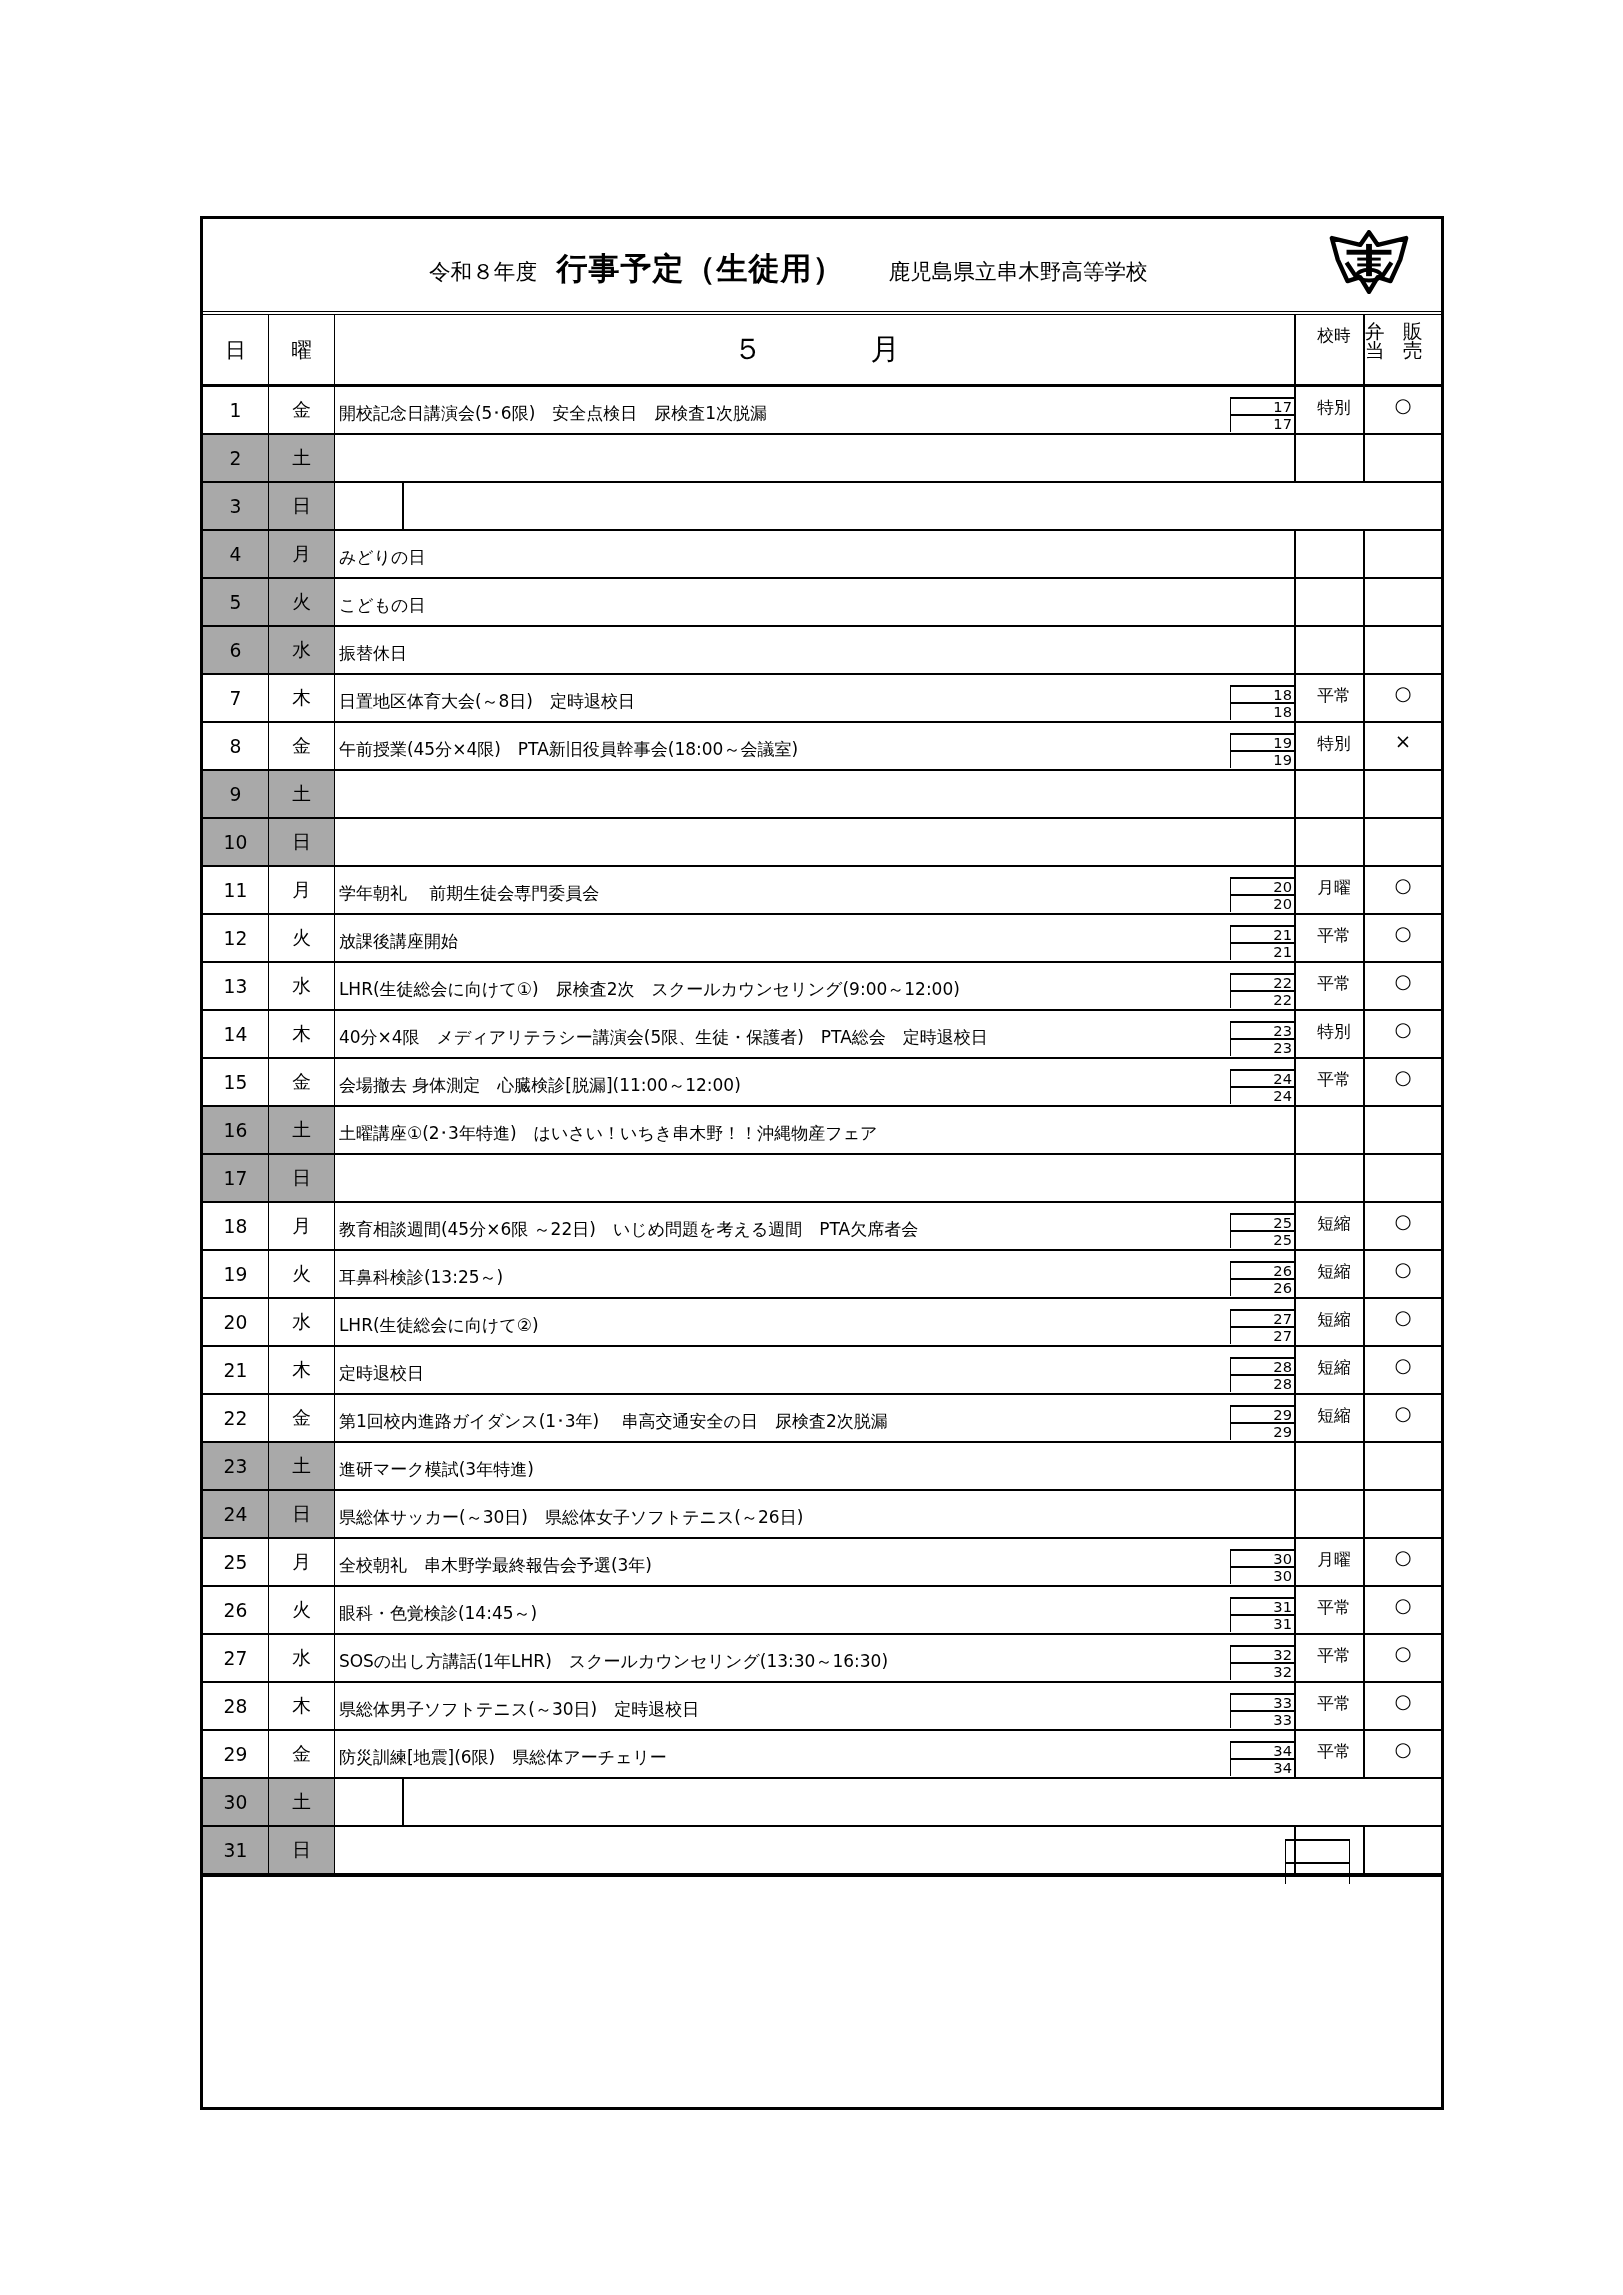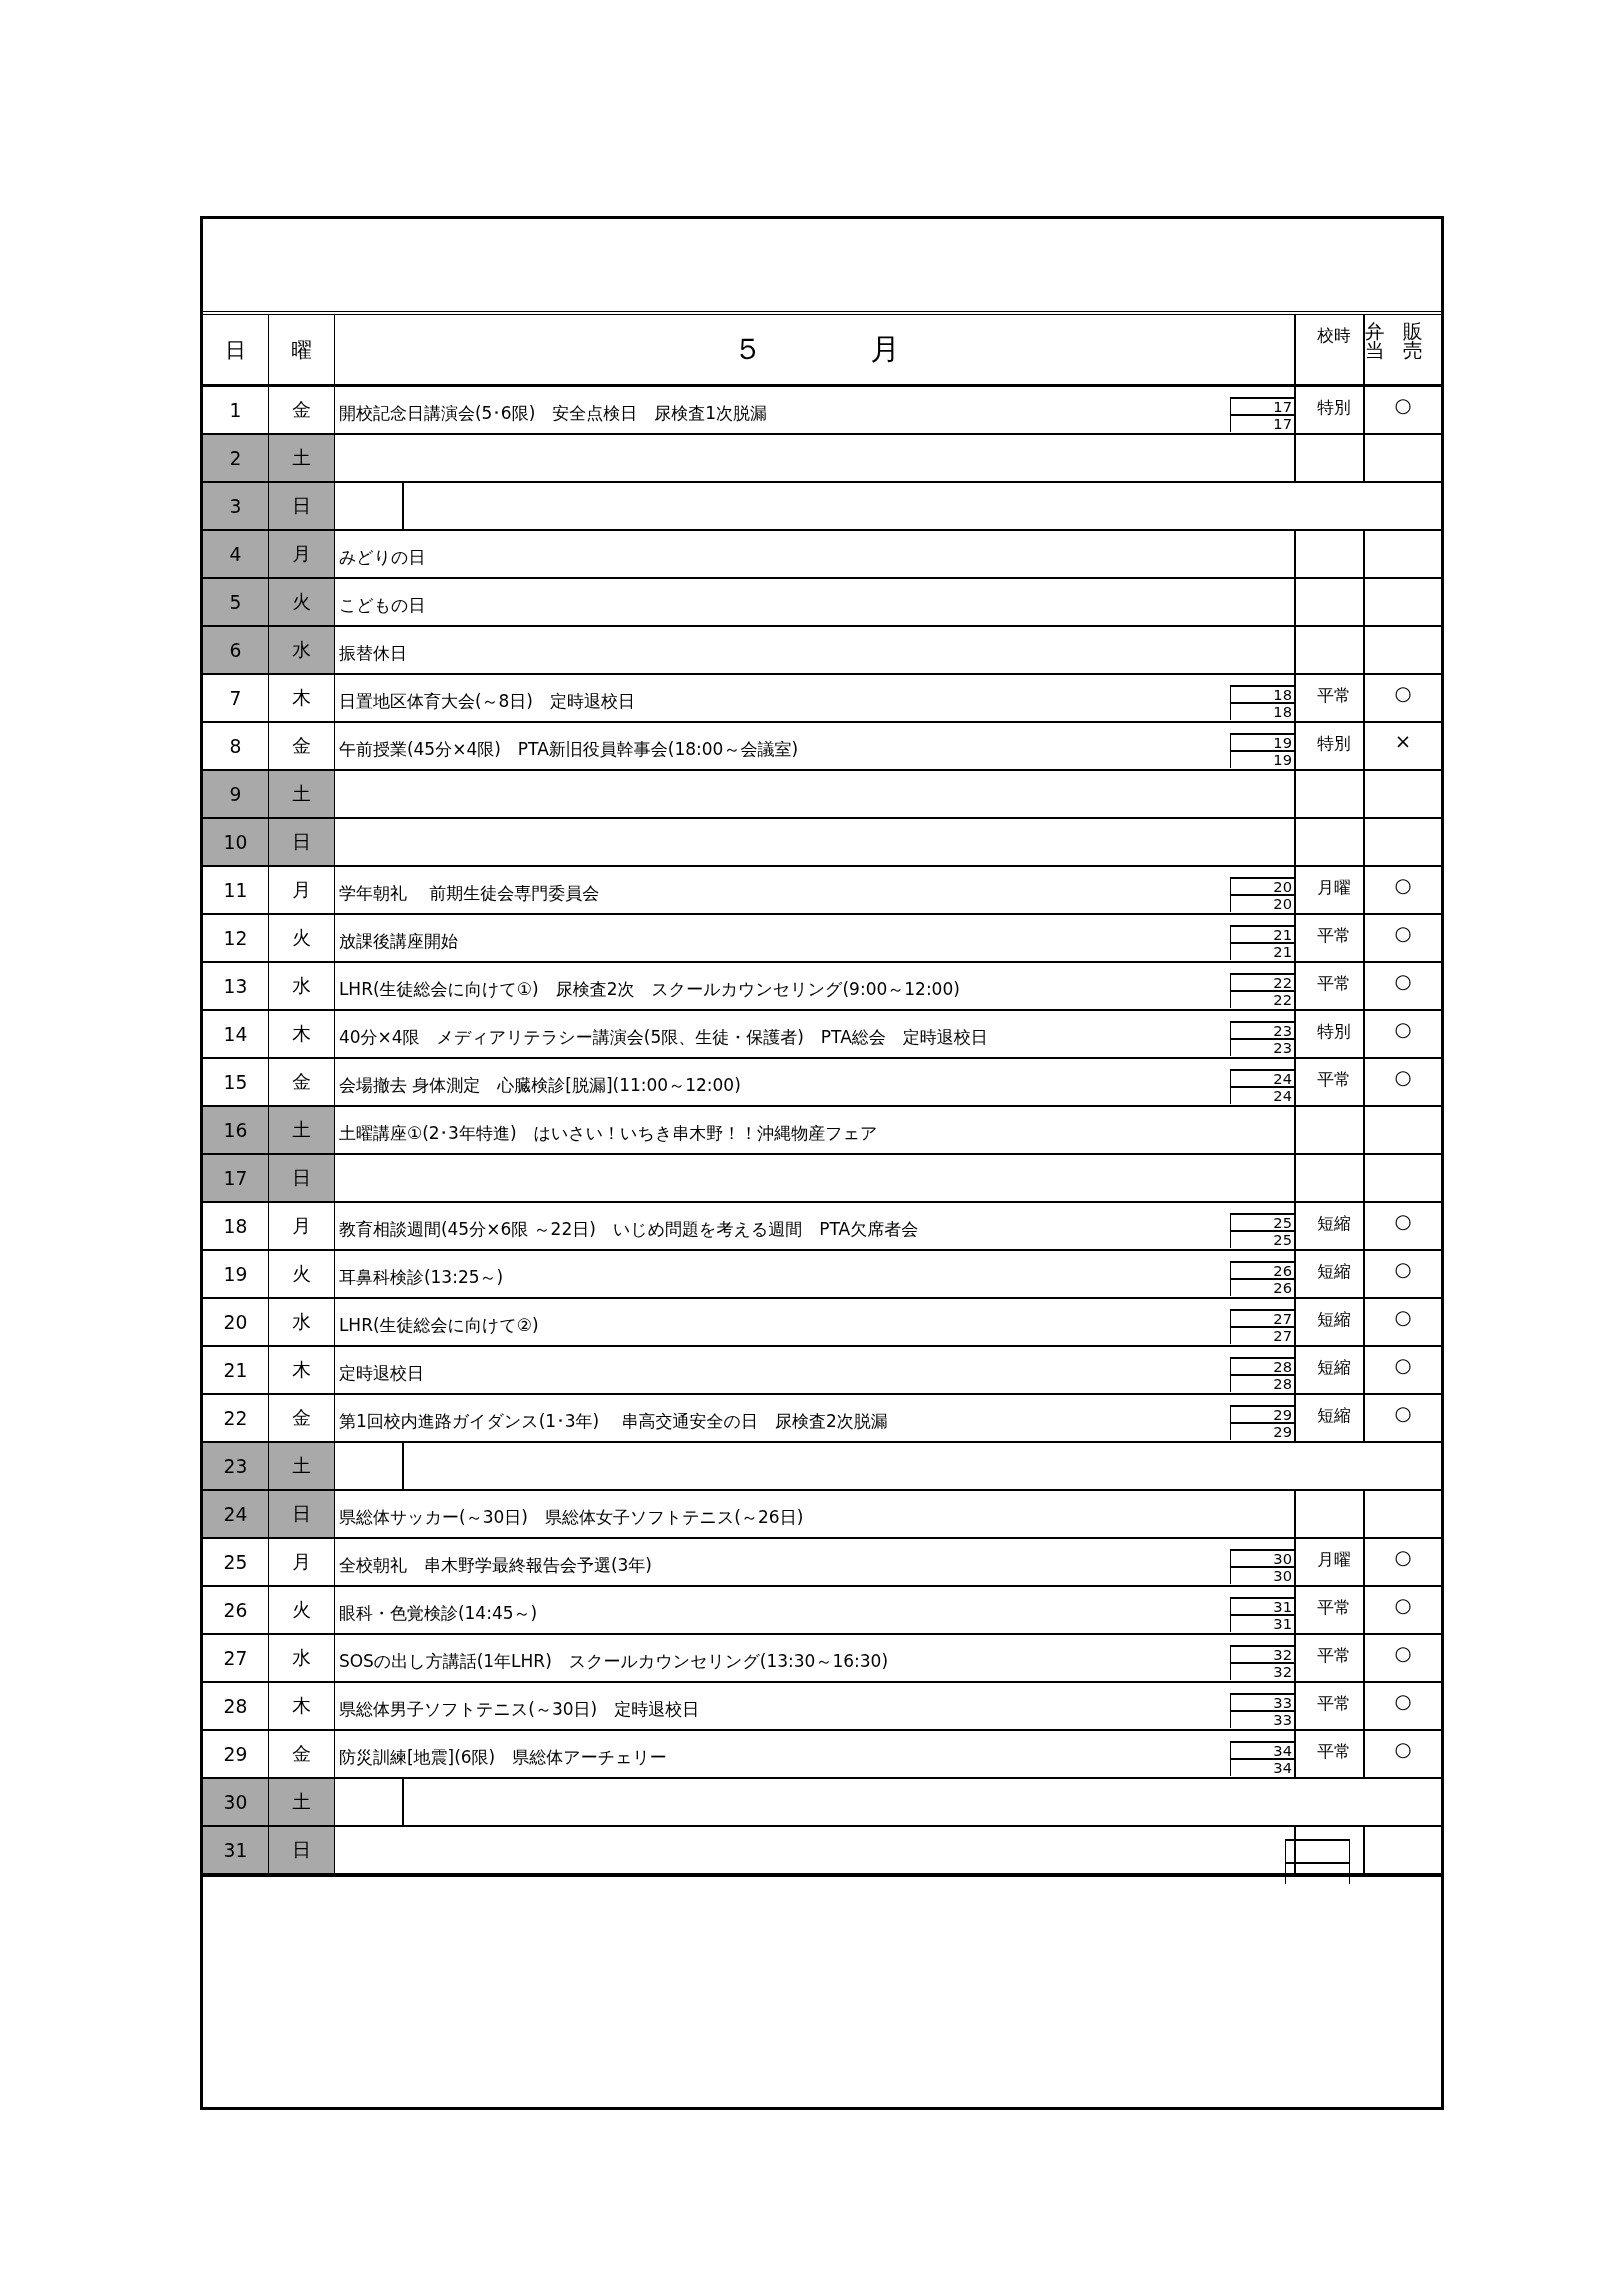--- a/index.html
+++ b/index.html
@@ -36,20 +36,36 @@
   .legend .lg-line { display: flex; align-items: center; white-space: nowrap; }
   .legend .arrow { width: 59px; height: 1.5px; background: #000; margin-left: 11.8px; position: relative; }
   .legend .arrow::after { content: ""; position: absolute; right: -2px; top: -4.9px; border-left: 9.8px solid #000; border-top: 5.4px solid transparent; border-bottom: 5.4px solid transparent; }
   .legend-box { position: absolute; left: 1068px; top: 1854px; width: 63px; height: 45px; border-left: 1px solid #000; border-right: 1px solid #000; }
   .legend-box div { height: 22.6px; border-top: 2px solid #000; box-sizing: border-box; }
 </style>
 </head>
 <body>
 
 <div class="page-frame">
+  <div class="title-band">
+    <div class="title-line">
+      <span class="t-year">令和８年度</span>
+      <span class="t-main">行事予定（生徒用）</span>
+      <span class="t-school">鹿児島県立串木野高等学校</span>
+    </div>
+    <svg class="emblem" viewBox="0 0 172 130">
+      <path d="M86 4 L104 30 L162 16 L150 60 L130 104 L104 96 L86 126 L68 96 L42 104 L22 60 L10 16 L68 30 Z" fill="none" stroke="#000" stroke-width="9" stroke-linejoin="round"></path>
+      <rect x="40" y="40" width="92" height="10" fill="#000"></rect>
+      <rect x="80" y="28" width="12" height="66" fill="#000"></rect>
+      <rect x="62" y="56" width="48" height="6" fill="#000"></rect>
+      <rect x="62" y="68" width="48" height="6" fill="#000"></rect>
+      <ellipse cx="86" cy="92" rx="24" ry="11" fill="none" stroke="#000" stroke-width="8"></ellipse>
+      <path d="M40 66 L60 96 M132 66 L112 96" stroke="#000" stroke-width="9"></path>
+    </svg>
+  </div>
 
   <div class="table" id="schedule-table">
     <div class="row header">
       <div class="cell c-day">日</div>
       <div class="cell c-dow">曜</div>
       <div class="cell c-event">
         <span class="month-num">５</span>
         <span>月</span>
       </div>
       <div class="cell c-sched">校時</div>
@@ -310,20 +326,24 @@
         <div class="dc">29</div>
         <div class="dc">29</div>
       </div>
     </div>
     <div class="cell c-sched">短縮</div>
     <div class="cell c-bento">○</div>
   </div>
         <div class="row weekend">
     <div class="cell c-day">23</div>
     <div class="cell c-dow">土</div>
+    <div class="cell c-event">
+      <span class="ev-text">進研マーク模試(3年特進)</span>
+
+    </div>
     <div class="cell c-sched"></div>
     <div class="cell c-bento"></div>
   </div>
         <div class="row weekend">
     <div class="cell c-day">24</div>
     <div class="cell c-dow">日</div>
     <div class="cell c-event">
       <span class="ev-text">県総体サッカー(～30日)　県総体女子ソフトテニス(～26日)</span>
 
     </div>

